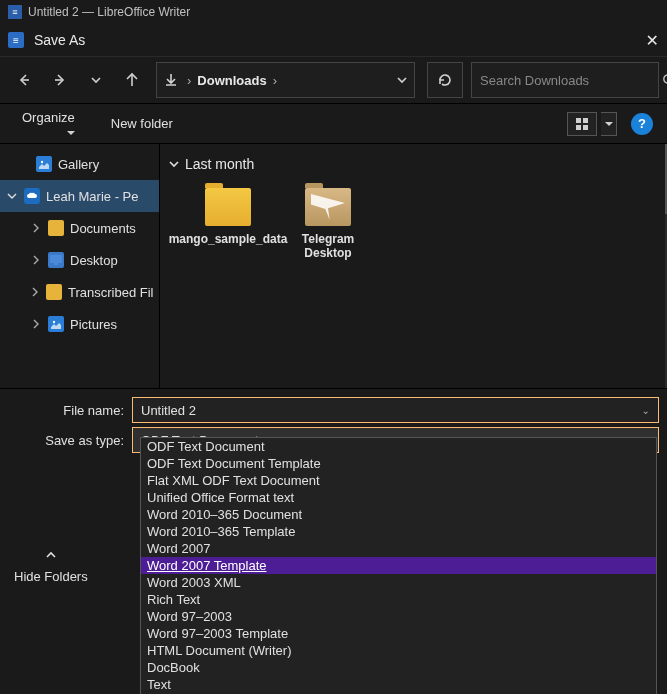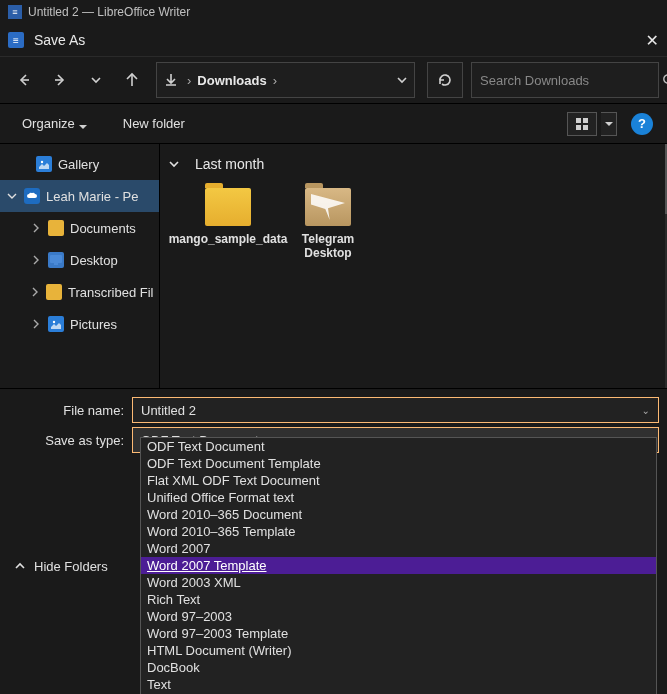--- a/index.html
+++ b/index.html
@@ -19,40 +19,40 @@
   .breadcrumb-bar .crumb { font-weight: 600; color: #e8e8e8; padding: 0 4px; }
   .breadcrumb-bar .chev { color: #aaa; padding: 0 2px; }
   .breadcrumb-bar .spacer { flex: 1; }
   .refresh-btn { width: 36px; height: 36px; border: 1px solid #444; background: #1e1e1e; display:inline-flex; align-items:center; justify-content:center; color:#d0d0d0; cursor:pointer; margin: 0 4px;}
   .search-box { width: 188px; height: 36px; border: 1px solid #444; background: #1e1e1e; display: flex; align-items: center; padding: 0 8px; color: #888; }
   .search-box input { flex:1; background: transparent; border:none; color:#84cc16; outline:none; font-size:13px; }
   .search-box input::placeholder { color: #888; }
   .search-box .sicon { color: #c0c0c0; margin-left: 6px; }
   
   .toolbar { height: 40px; display: flex; align-items: center; padding: 0 14px; background: #1a1a1a; border-bottom: 1px solid #000;}
-  .tool-btn { color: #e0e0e0; padding: 4px 8px; cursor: pointer; display: inline-flex; align-items: flex-end; gap: 4px; border-radius:3px;}
+  .tool-btn { color: #e0e0e0; padding: 4px 8px; cursor: pointer; display: inline-flex; align-items: flex-end; gap: 4px; border-radius:3px;flex-direction:column;}
   .tool-spacer { flex: 1; }
   .view-btn { width: 30px; height: 24px; border: 1px solid #555; background:#222; display:inline-flex; align-items:center; justify-content:center; color:#d0d0d0; cursor:pointer; margin-right:4px;}
   .help-btn { width: 22px; height: 22px; border-radius: 50%; background: #1a82d8; color:#fff; display:inline-flex; align-items:center; justify-content:center; font-size:13px; font-weight:600; cursor:pointer; margin-left:10px;}
   
   .body-split { display:flex; height: 244px; background:#1a1a1a; }
   .sidebar { width: 160px; border-right: 1px solid #000; overflow: hidden; padding-top:4px;}
   .tree-item { display:flex; align-items:center; height:32px; padding: 0 6px; color:#e0e0e0; cursor:pointer; gap:6px; font-size:13px; white-space:nowrap;}
   .tree-item.selected { background:#2a4a6a; }
   .tree-item .ticon { width:16px; height:16px; display:inline-flex; align-items:center; justify-content:center; flex-shrink:0;}
   .tree-item .chev-e { width:12px; color:#aaa; display:inline-flex; justify-content:center; }
   .ticon.img { background:#2b7ed8; border-radius:2px; }
   .ticon.onedrive { background:#1e6cc0; border-radius:3px; }
   .ticon.desktop { background:#3a7ac8; border-radius:2px; }
   .ticon.folder { background:#e8b33a; border-radius:2px; }
   .indent1 { padding-left: 18px; }
   .indent2 { padding-left: 30px; }
   
   .content { flex:1; padding: 8px 8px; position: relative;}
-  .group-header { display:flex; align-items:center; gap:15px; color:#e8e8e8; font-size:14px; margin-bottom:12px; cursor:pointer; padding: 4px 0;}
+  .group-header { display:flex; align-items:center; gap:5px; color:#e8e8e8; font-size:14px; margin-bottom:12px; cursor:pointer; padding: 4px 0;}
   .folders-row { display:flex; gap:20px; padding-left: 20px;}
   .folder-item { width: 80px; display:flex; flex-direction:column; align-items:center; cursor:pointer; }
   .folder-icon { width:46px; height:38px; margin-bottom:6px; position:relative;}
   .folder-icon.plain { background: linear-gradient(#f3c843,#e6ae2e); border-radius:2px; }
   .folder-icon.plain::before { content:""; position:absolute; top:-5px; left:0; width:18px; height:5px; background:#e6ae2e; border-radius:2px 2px 0 0;}
   .folder-icon.tg { background: linear-gradient(#d8b885,#b89660); border-radius:2px; }
   .folder-icon.tg::before { content:""; position:absolute; top:-5px; left:0; width:18px; height:5px; background:#b89660; border-radius:2px 2px 0 0;}
   .folder-icon.tg::after { content:""; position:absolute; inset:6px; background:#fff; clip-path: polygon(0 0, 100% 35%, 50% 55%, 55% 100%, 42% 58%, 0 40%); opacity:0.85;}
   .folder-label { font-size:12px; color:#e0e0e0; text-align:center; line-height:1.2;font-weight:bold; }
   .vscroll { position:absolute; right:-4px; top:0; width:6px; height:100%; background:#2a2a2a;}
@@ -63,21 +63,21 @@
   .form-label { width:124px; text-align:right; padding-right:8px; color:#e0e0e0; font-size:13px;}
   .form-field { flex:1; height:26px; border:1px solid #fdba74; background:#222; display:flex; align-items:center; padding:0 8px; color:#e0e0e0; font-size:13px; cursor:text;}
   .form-field.combo { cursor:pointer; background:#303030;}
   .form-field .dd { margin-left:auto; color:#aaa; font-size:10px;}
   
   .dropdown-list { position:absolute; left:140px; right:10px; top:437px; background:#222; border:1px solid #555; z-index:10; max-height:260px; overflow:hidden;}
   .dd-item { height:17px; padding: 0 6px; display:flex; align-items:center; color:#e0e0e0; font-size:13px; cursor:pointer; line-height:17px;}
   .dd-item.highlighted { background:#4c1d95; color:#fff;text-decoration:underline; }
   
   .footer { position:absolute; left:0; bottom:112px; padding: 0 14px; height:32px; display:flex; align-items:center;}
-  .hide-folders { display:flex; align-items:center; gap:8px; color:#e0e0e0; cursor:pointer; font-size:13px;}
+  .hide-folders { display:flex; align-items:center; gap:8px; color:#e0e0e0; cursor:pointer; font-size:13px;flex-direction:column;}
   
   svg { display:block; }
 </style>
 </head>
 <body>
 
 <div class="titlebar">
   <span class="doc-icon">≡</span>
   <span>Untitled 2 — LibreOffice Writer</span>
 </div>

